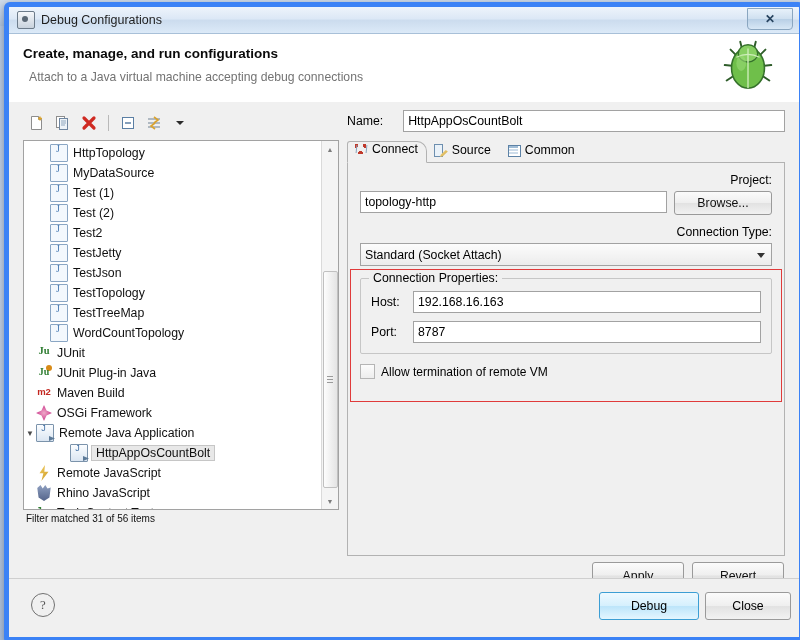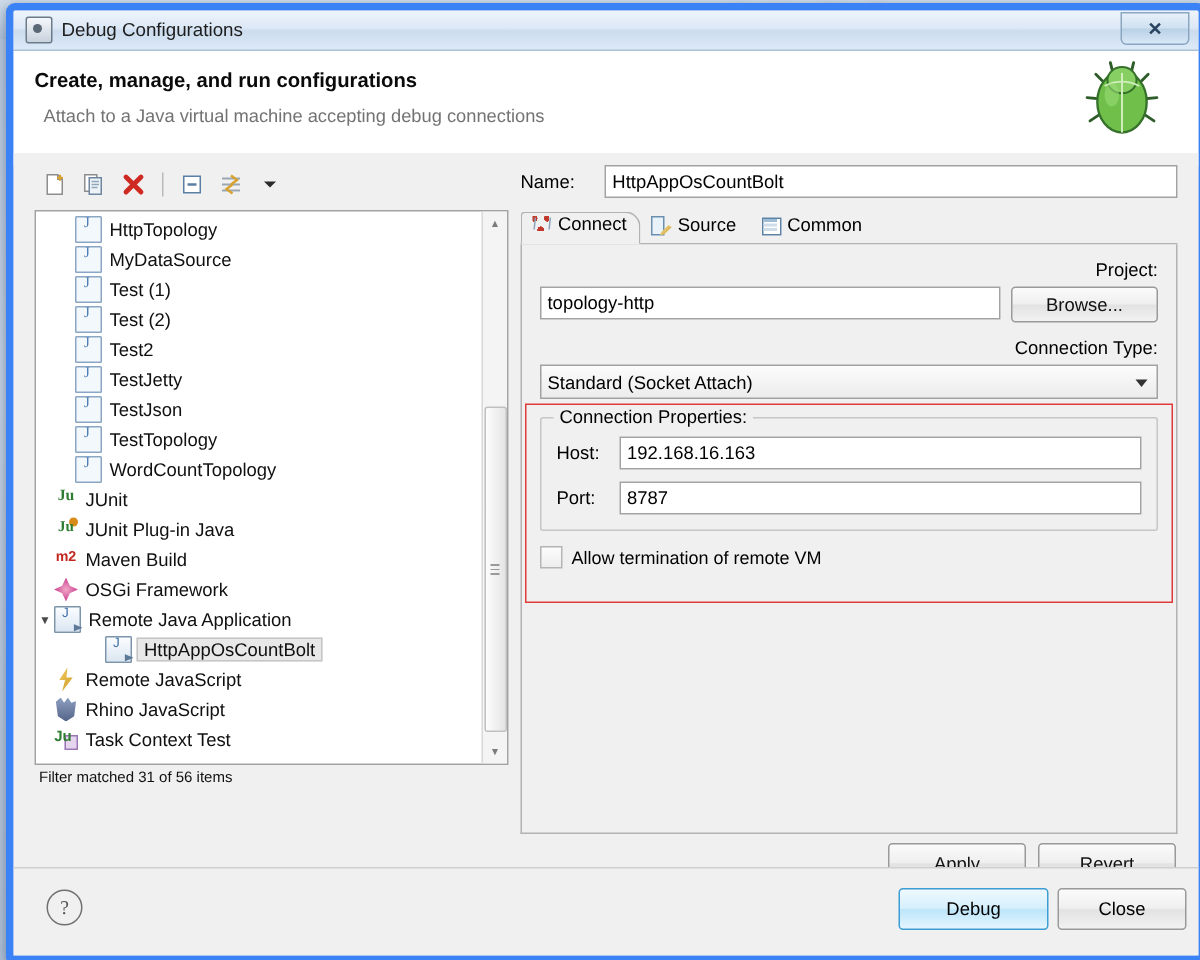--- a/index.html
+++ b/index.html
@@ -517,20 +517,25 @@
               <span class="lbl">TestJson</span>
             </div>
             <div class="trow l1">
               <span class="twisty"></span>
               <span class="ticon ic-java"></span>
               <span class="lbl">TestTopology</span>
             </div>
             <div class="trow l1">
               <span class="twisty"></span>
               <span class="ticon ic-java"></span>
+              <span class="lbl">TestTreeMap</span>
+            </div>
+            <div class="trow l1">
+              <span class="twisty"></span>
+              <span class="ticon ic-java"></span>
               <span class="lbl">WordCountTopology</span>
             </div>
             <div class="trow">
               <span class="twisty"></span>
               <span class="ticon ic-junit"></span>
               <span class="lbl">JUnit</span>
             </div>
             <div class="trow">
               <span class="twisty"></span>
               <span class="ticon ic-junitp"></span>

